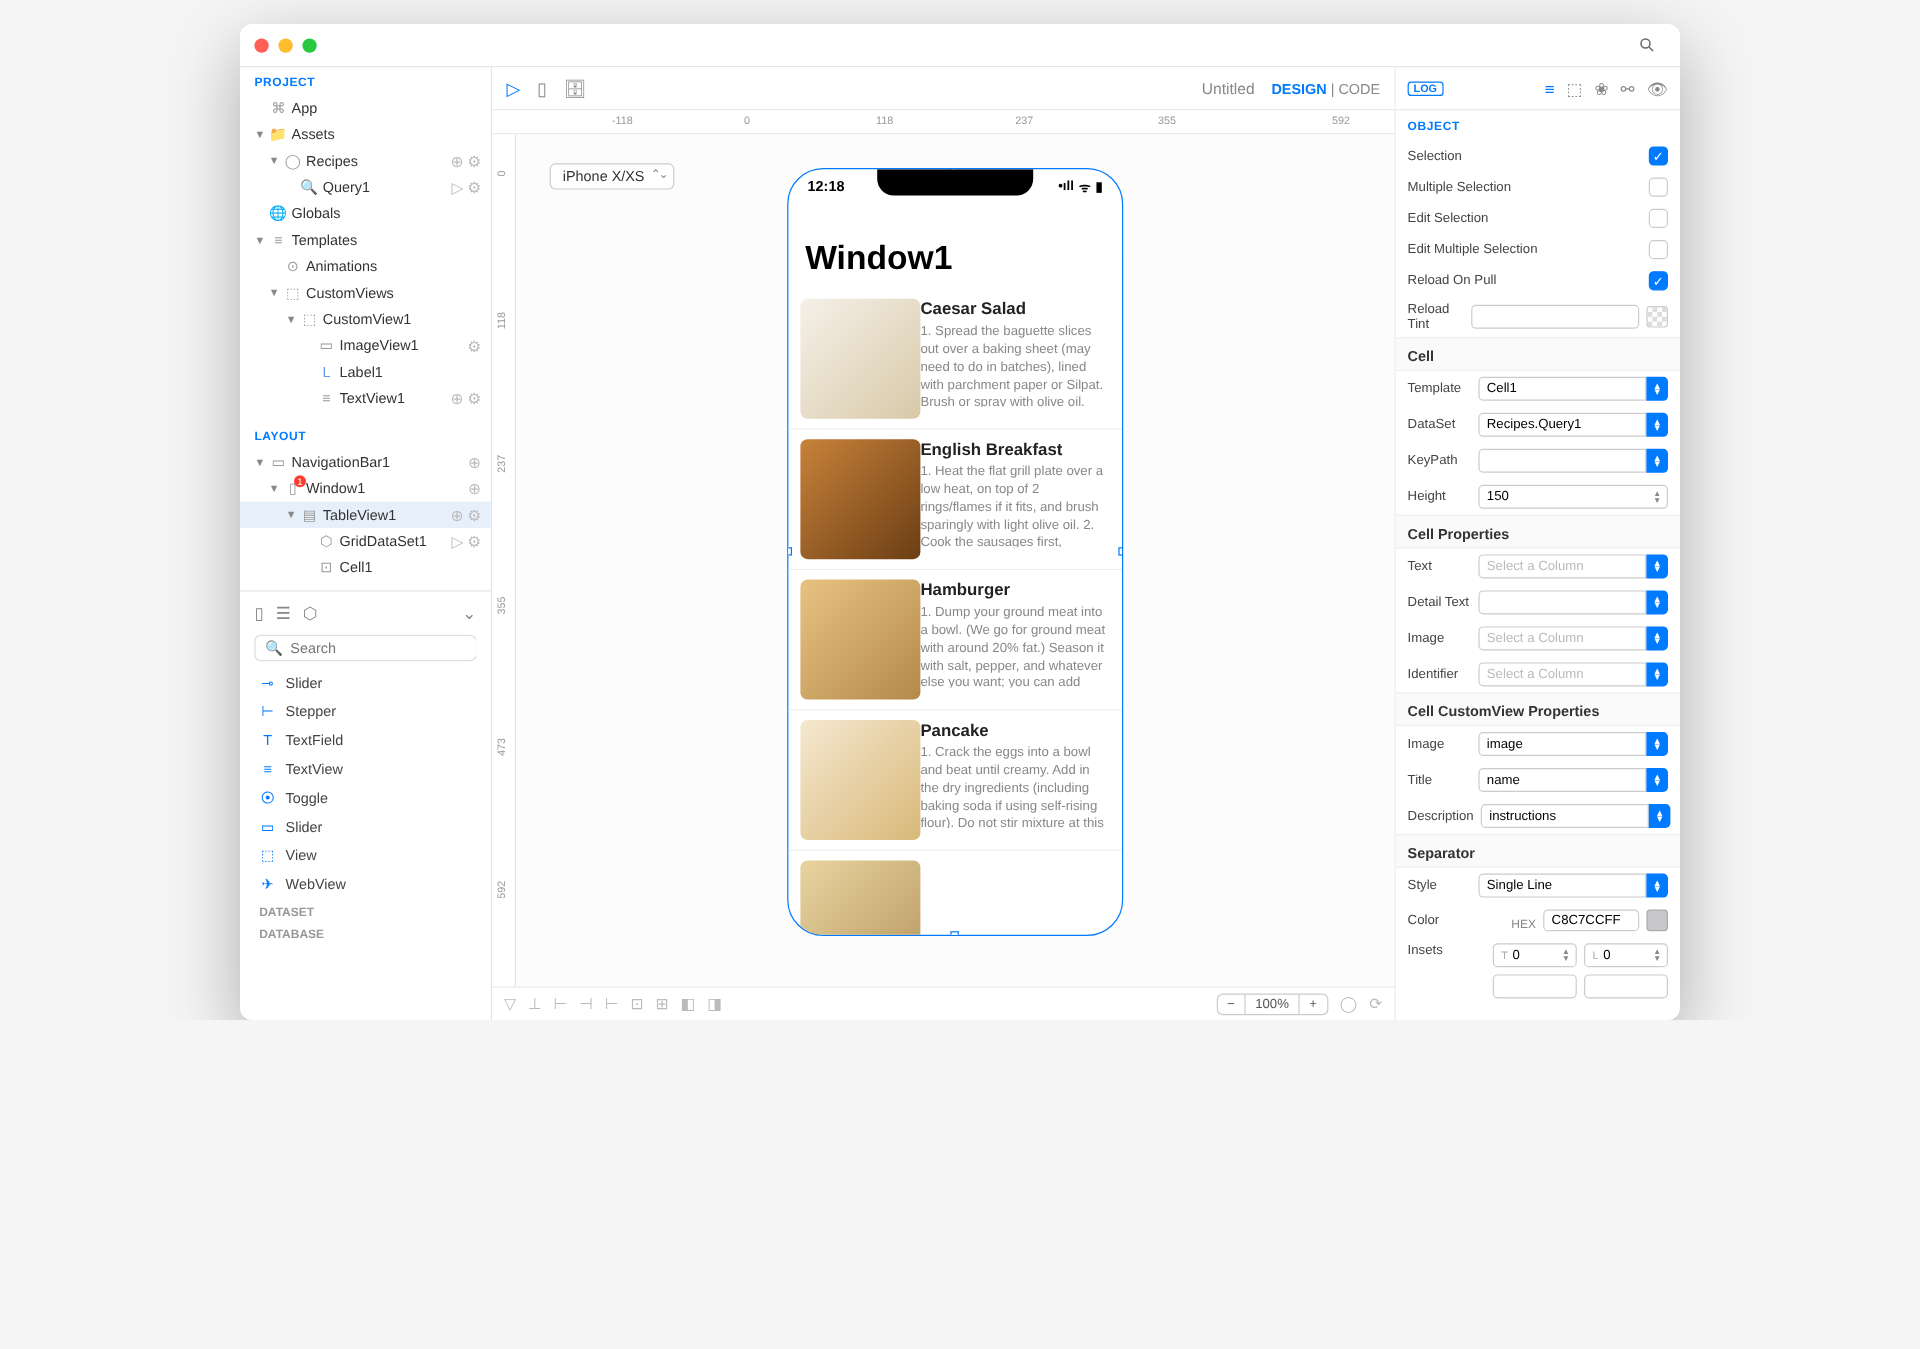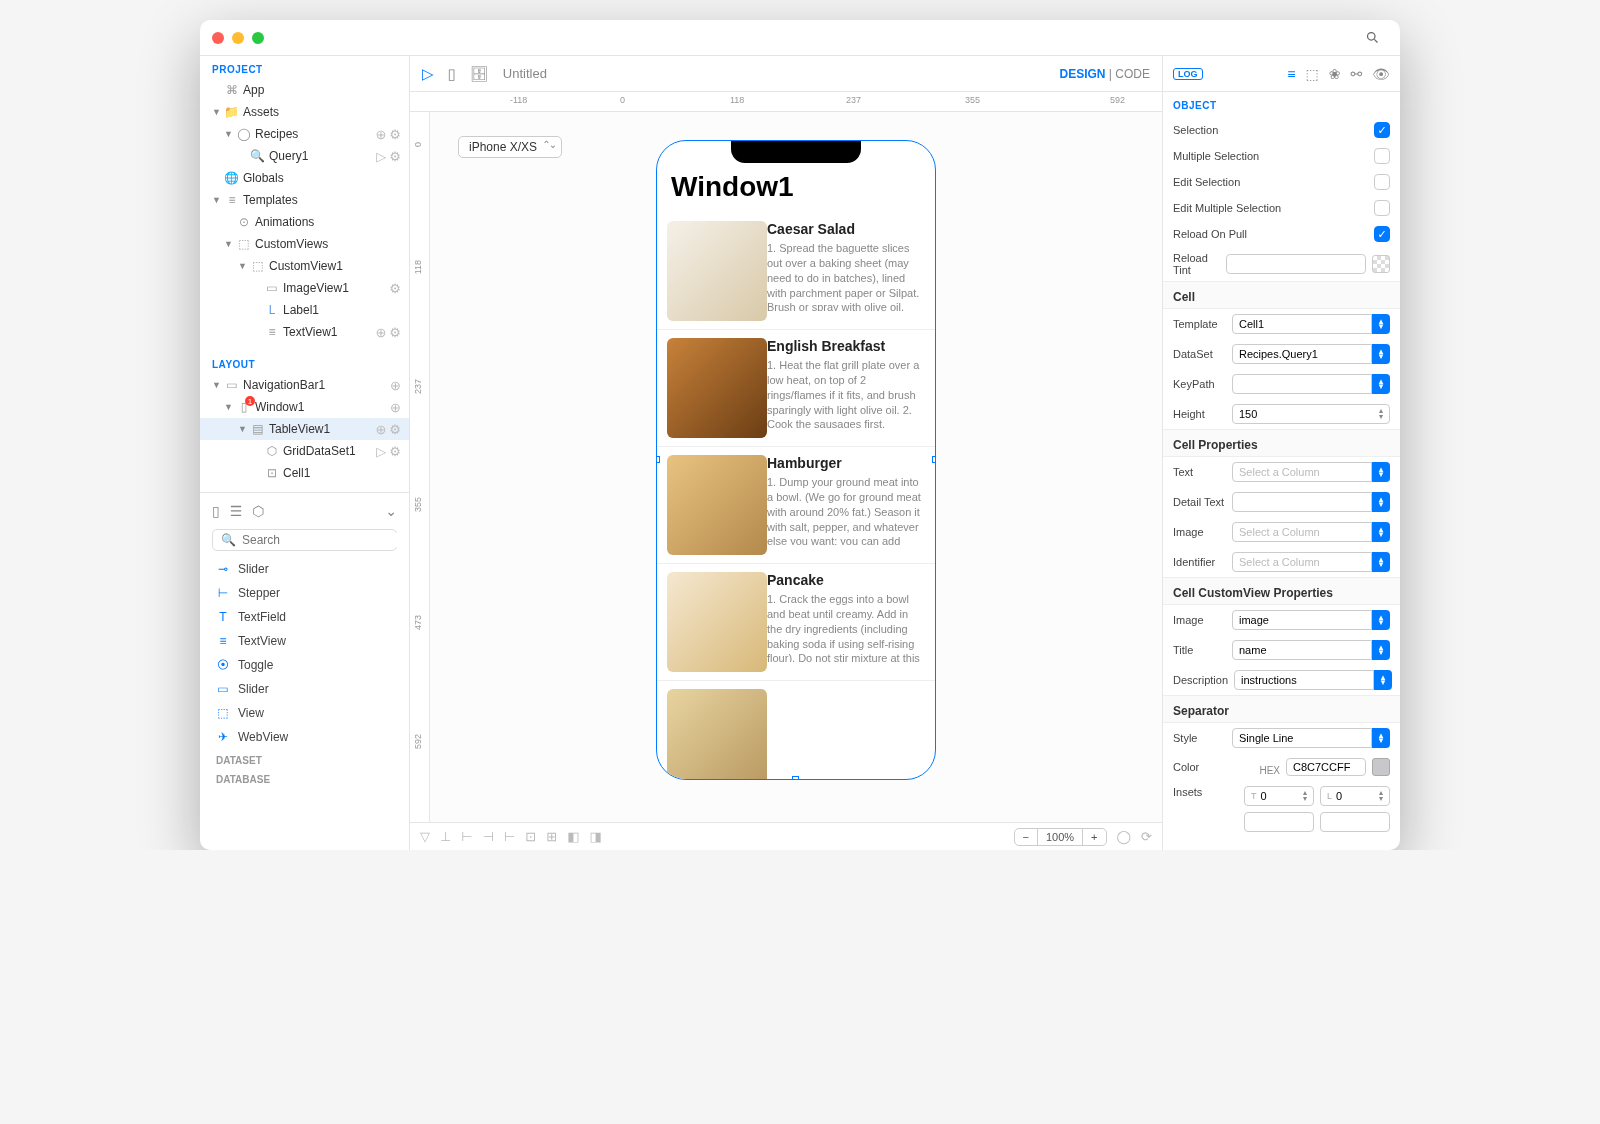--- a/index.html
+++ b/index.html
@@ -35,21 +35,21 @@
 .widget-list { overflow-y: auto; }
 .widget-item { display: flex; align-items: center; gap: 8px; padding: 5px 8px; font-size: 12px; color: #444; }
 .widget-item .tree-icon { color: #007aff; }
 .ds-label { color: #999; font-size: 10px; padding: 6px 8px 2px; font-weight: 600; }
 
 
 .center { flex: 1; display: flex; flex-direction: column; background: #fafafa; position: relative; min-width: 0; }
 .center-toolbar { height: 36px; display: flex; align-items: center; padding: 0 12px; gap: 14px; border-bottom: 1px solid #e5e5e5; background: #fff; flex-shrink: 0; }
 .ct-icon { color: #888; font-size: 15px; }
 .ct-play { color: #007aff; }
-.ct-title { flex: 1; text-align: left; color: #888; font-size: 13px; }
+.ct-title { flex: 1; text-align: right; color: #888; font-size: 13px; }
 .ct-mode { font-size: 12px; color: #888; }
 .ct-mode .active { color: #007aff; font-weight: 600; }
 
 .ruler-top { height: 20px; background: #fff; border-bottom: 1px solid #e5e5e5; position: relative; font-size: 9px; color: #999; display: flex; padding-left: 20px; flex-shrink: 0; }
 .ruler-tick { position: absolute; top: 3px; }
 .ruler-left { position: absolute; left: 0; top: 56px; bottom: 28px; width: 20px; background: #fff; border-right: 1px solid #e5e5e5; font-size: 9px; color: #999; }
 .ruler-left div { position: absolute; left: 3px; writing-mode: vertical-rl; transform: rotate(180deg); }
 
 .canvas-area { flex: 1; position: relative; overflow: hidden; background: #fcfcfc; margin-left: 20px; }
 .device-select { position: absolute; top: 24px; left: 28px; background: #fff; border: 1px solid #ccc; border-radius: 5px; padding: 3px 24px 3px 10px; font-size: 12px; color: #333; }
@@ -335,20 +335,28 @@
         <div class="phone">
           <span class="sel-handle tl"></span>
             <span class="sel-handle tr"></span>
             <span class="sel-handle bl"></span>
             <span class="sel-handle br"></span>
             <span class="sel-handle tm"></span>
             <span class="sel-handle bm"></span>
             <span class="sel-handle lm"></span>
             <span class="sel-handle rm"></span>
           <div class="notch"></div>
+          <div class="status-bar">
+            <span>12:18</span>
+            <span class="status-right">
+                <span>•ıll</span>
+                <span>ᯤ</span>
+                <span>▮</span>
+              </span>
+          </div>
           <div class="window-title">Window1</div>
           <div class="recipe-list" id="recipe-list">
               <div class="recipe-row">
                 <div class="recipe-img r0"></div>
                 <div class="recipe-text">
                   <div class="recipe-title">Caesar Salad</div>
                   <div class="recipe-desc">1. Spread the baguette slices out over a baking sheet (may need to do in batches), lined with parchment paper or Silpat. Brush or spray with olive oil. Broil for a couple of</div>
                 </div>
               </div>
               <div class="recipe-row">

